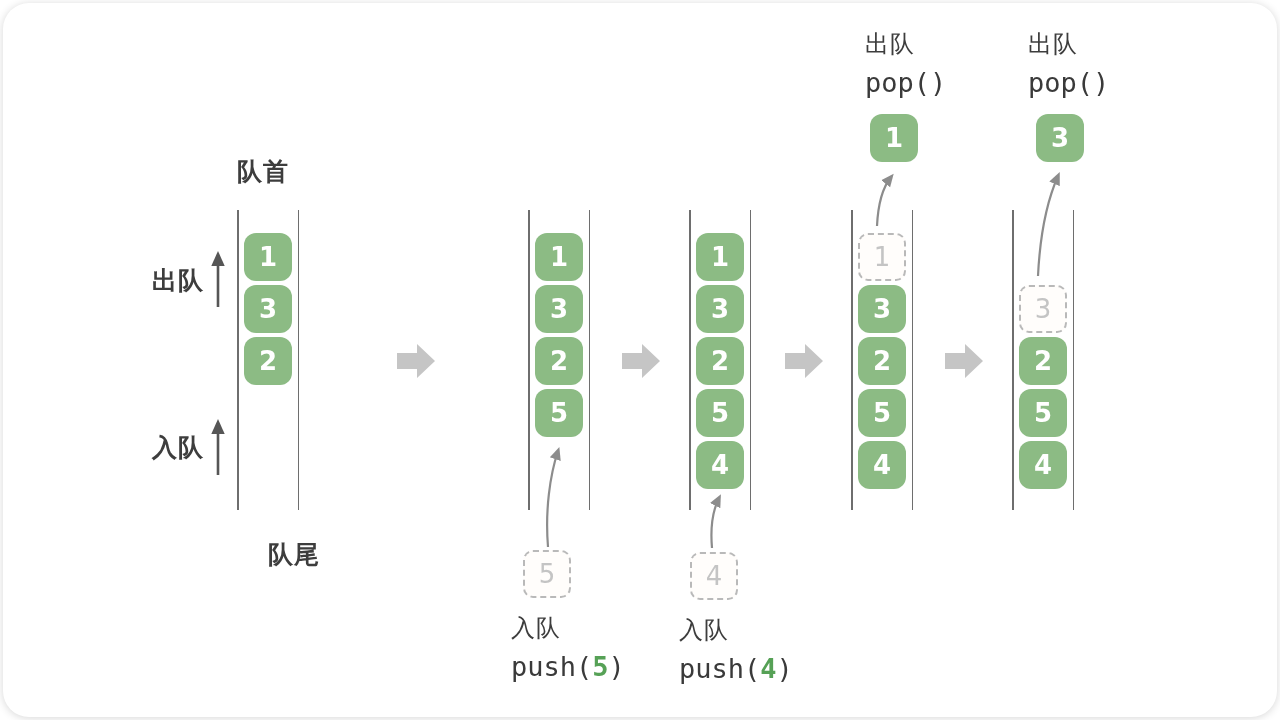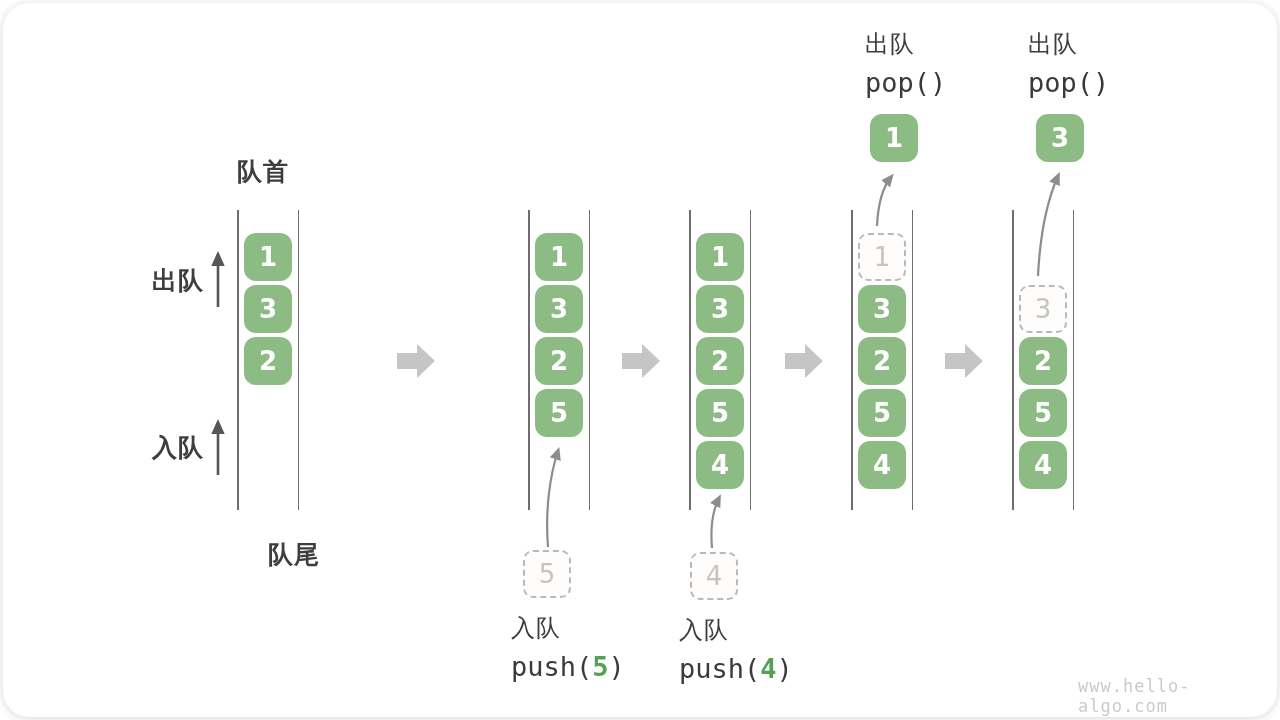--- a/index.html
+++ b/index.html
@@ -120,14 +120,13 @@
     <path d="M877,226 C878,205 883,187 891,177" stroke="#8c8c8c" stroke-width="2.2" fill="none" marker-end="url(#ah)"></path>
     <path d="M1038,276 C1040,235 1047,201 1058,176" stroke="#8c8c8c" stroke-width="2.2" fill="none" marker-end="url(#ah)"></path>
     <g id="transitions">
         <polygon points="-18,-8 2,-8 2,-17 20,0 2,17 2,8 -18,8" transform="translate(415,361)" fill="#c5c5c5"></polygon>
         <polygon points="-18,-8 2,-8 2,-17 20,0 2,17 2,8 -18,8" transform="translate(640,361)" fill="#c5c5c5"></polygon>
         <polygon points="-18,-8 2,-8 2,-17 20,0 2,17 2,8 -18,8" transform="translate(803,361)" fill="#c5c5c5"></polygon>
         <polygon points="-18,-8 2,-8 2,-17 20,0 2,17 2,8 -18,8" transform="translate(963,361)" fill="#c5c5c5"></polygon>
       </g>
   </svg>
 
-  <div class="watermark">www.hello-algo.com</div>
 </div>
 
 </body></html>

